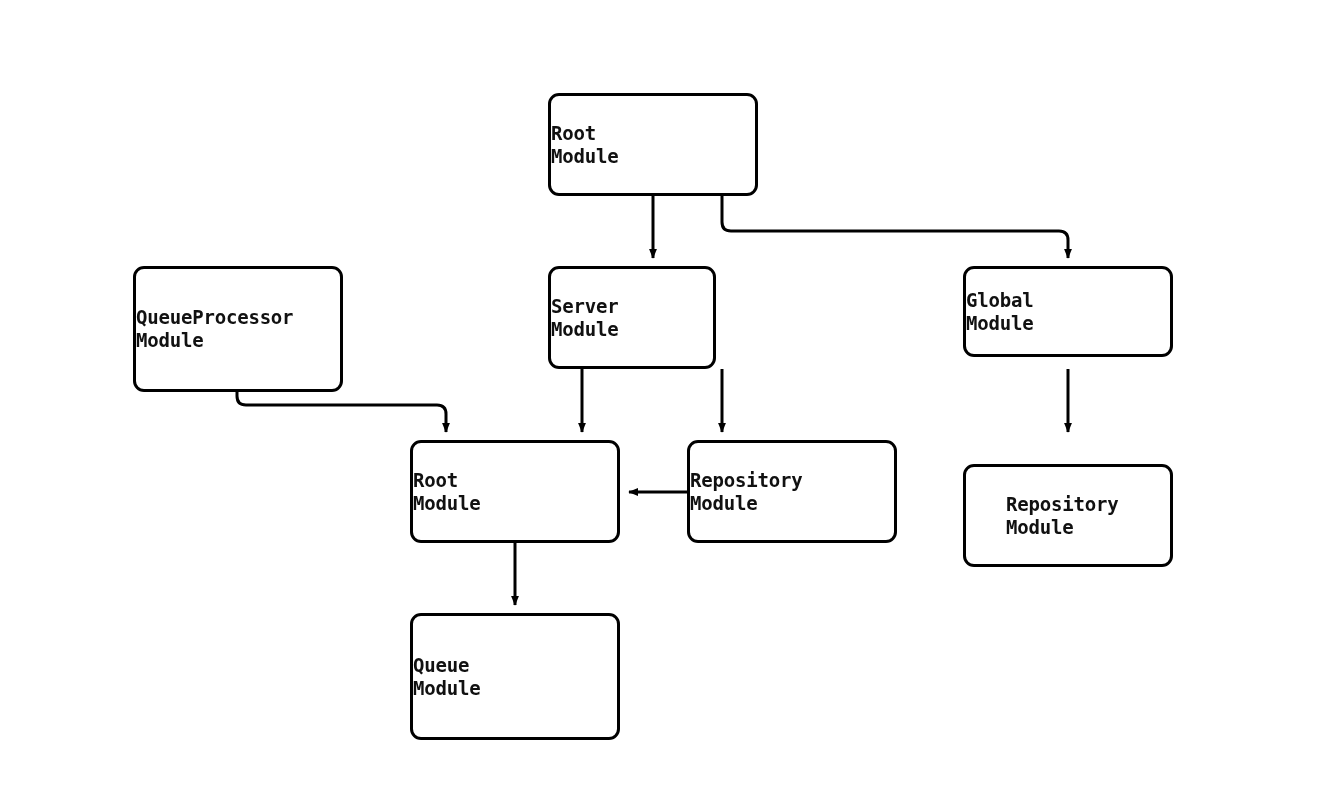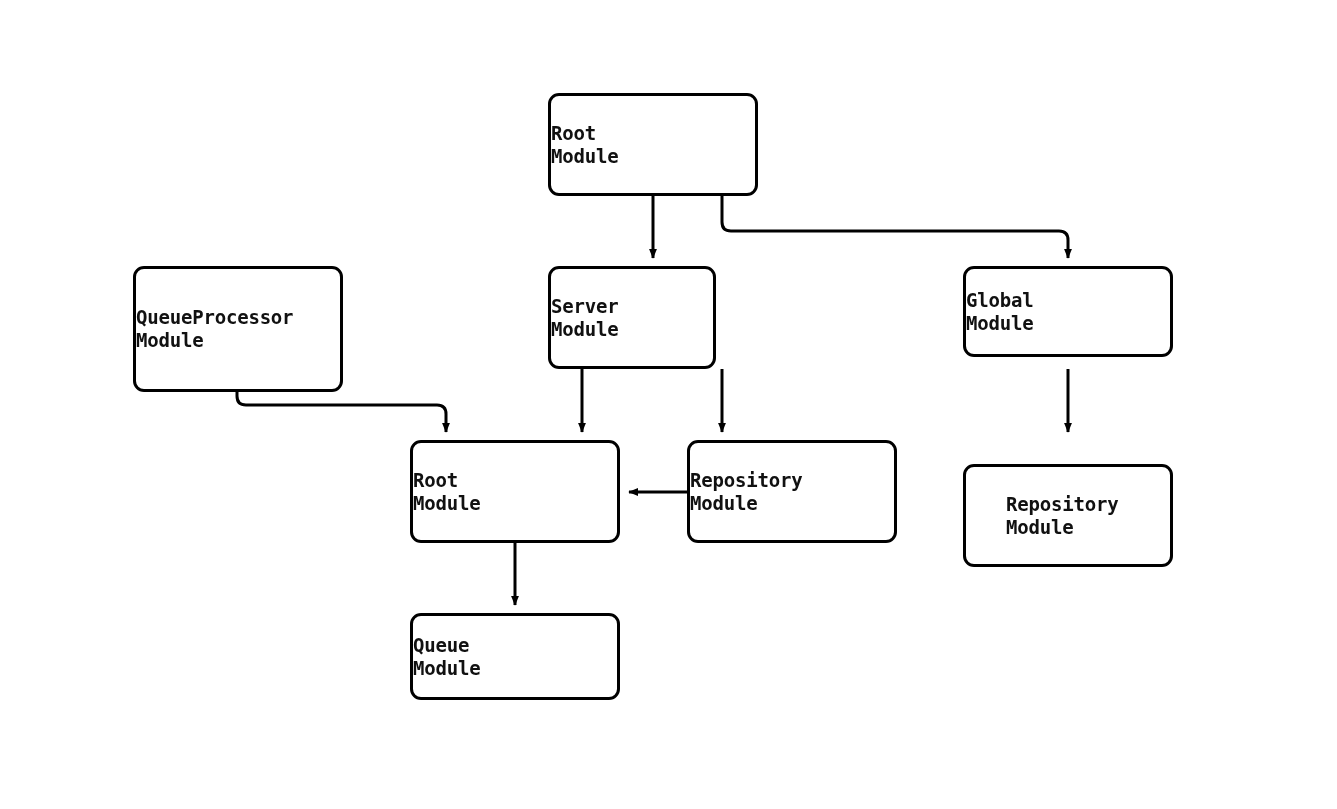--- a/index.html
+++ b/index.html
@@ -106,18 +106,18 @@
   <div class="node" style="left:687px; top:440px; width:210px; height:103px;">
     <span class="node-line">Repository</span>
     <span class="node-line">Module</span>
   </div>
 
   <div class="node" style="left:963px; top:464px; width:210px; height:103px;padding-left:40px;">
     <span class="node-line">Repository</span>
     <span class="node-line">Module</span>
   </div>
 
-  <div class="node" style="left:410px; top:613px; width:210px; height:87px;">
+  <div class="node" style="left:410px; top:613px; width:210px; height:127px;">
     <span class="node-line">Queue</span>
     <span class="node-line">Module</span>
   </div>
 
 </div>
 
 </body></html>

